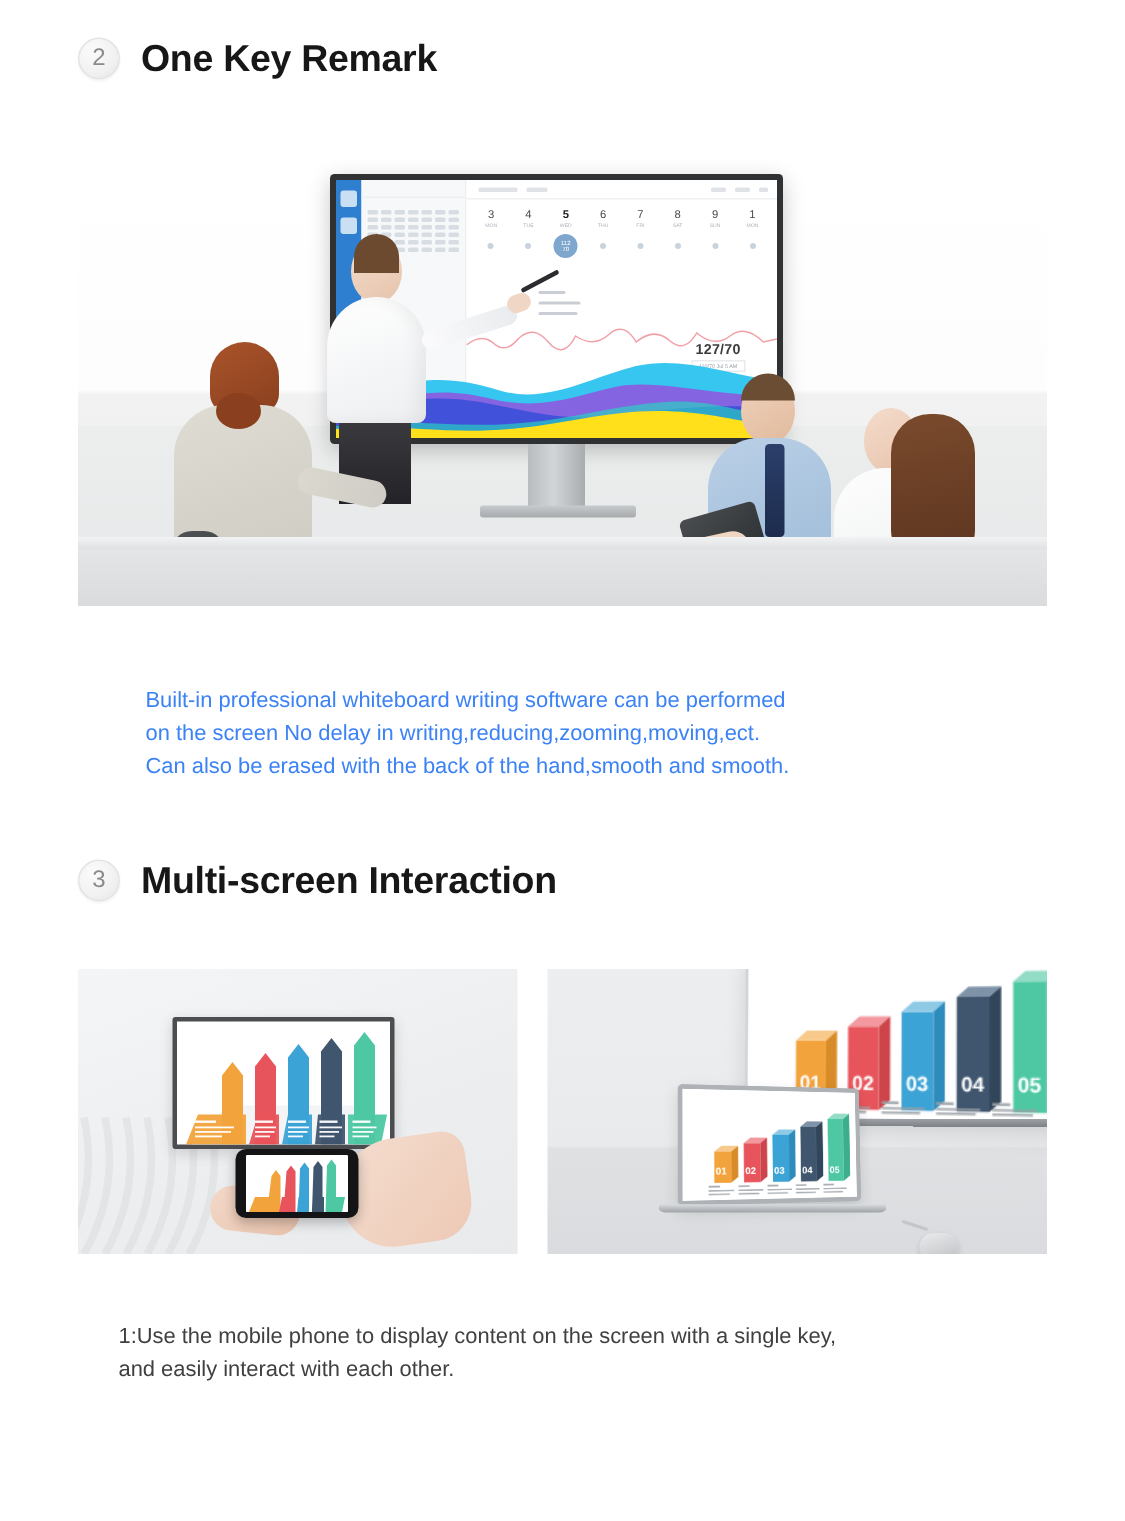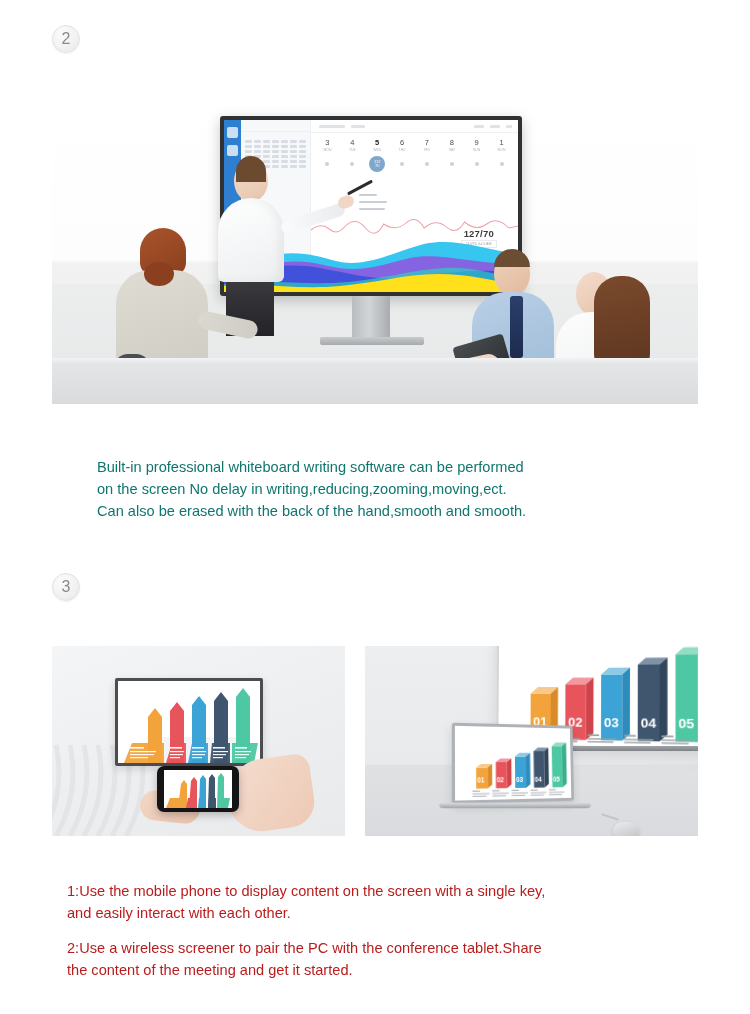--- a/index.html
+++ b/index.html
@@ -23,26 +23,27 @@
     box-shadow: 0 1px 2px rgba(0,0,0,.06);
     flex: 0 0 auto;
   }
   .sec-title {
     font-size: 25px; font-weight: bold; color: #171717;
     letter-spacing: -0.2px; line-height: 1;
   }
 
   
   .body-text {
-    font-size: 14.6px; color: #0f766e; line-height: 1.52;
+    font-size: 14.6px; color: #3b82f6; line-height: 1.52;
     white-space: pre-line; font-weight: 400;
   }
   .num-text {
-    font-size: 14.6px; color: #b91c1c; line-height: 1.48;
+    font-size: 14.6px; color: #404040; line-height: 1.48;
     white-space: pre-line;
+    margin-left: 12px;
   }
 
   
   .hero {
     position: absolute; left: 52px; top: 104px; width: 646px; height: 300px;
     background: linear-gradient(180deg,#ffffff 0%,#fdfdfd 52%,#f2f2f2 53%,#ececec 100%);
     overflow: hidden;
   }
   .hero-floorline {
     position:absolute; left:0; right:0; top:60%; height:40%;
@@ -165,20 +166,21 @@
 </style>
 </head>
 <body>
 
 <div class="page">
 
   <div class="section-head" style="position:absolute;left:52px;top:25px;">
     <div class="badge">
       <span>2</span>
     </div>
+    <div class="sec-title">One Key Remark</div>
   </div>
 
   <div class="hero">
     <div class="hero-floorline"></div>
 
     <div class="tv">
       <div class="tv-screen">
 
         <div class="tv-sidebar">
           <div class="tv-sideico"></div>
@@ -384,20 +386,21 @@
   </div>
 
   <div class="body-text" style="position:absolute;left:97px;top:456px;width:580px;">Built-in professional whiteboard writing software can be performed
 on the screen No delay in writing,reducing,zooming,moving,ect.
 Can also be erased with the back of the hand,smooth and smooth.</div>
 
   <div class="section-head" style="position:absolute;left:52px;top:573px;">
     <div class="badge">
       <span>3</span>
     </div>
+    <div class="sec-title">Multi-screen Interaction</div>
   </div>
 
   <div class="panel panel-l">
     <svg class="blinds" viewBox="0 0 110 95">
       <g stroke="#d6d8da" stroke-width="5" fill="none" opacity=".8">
         <path d="M-10 95 Q14 52 4 4"></path>
           <path d="M4 95 Q28 52 18 4"></path>
         <path d="M18 95 Q42 52 32 4"></path>
           <path d="M32 95 Q56 52 46 4"></path>
         <path d="M46 95 Q70 52 60 4"></path>
@@ -578,16 +581,14 @@
       </div>
       <div style="width:152px;height:9px;background:linear-gradient(180deg,#dadde0,#9fa3a7);border-radius:0 0 6px 6px;margin-left:-14px;margin-top:-1px;transform:perspective(320px) rotateX(52deg);"></div>
     </div>
 
     <div style="position:absolute;left:248px;top:176px;width:26px;height:17px;background:linear-gradient(160deg,#ececee,#bfc2c5);border-radius:13px 13px 10px 10px;box-shadow:0 2px 4px rgba(0,0,0,.15);"></div>
     <div style="position:absolute;left:236px;top:170px;width:18px;height:2px;background:#c3c6c9;border-radius:2px;transform:rotate(18deg);"></div>
   </div>
 
   <div class="num-text" style="position:absolute;left:67px;top:881px;width:640px;">1:Use the mobile phone to display content on the screen with a single key,
    and easily interact with each other.</div>
-  <div class="num-text" style="position:absolute;left:67px;top:938px;width:640px;">2:Use a wireless screener to pair the PC with the conference tablet.Share
-    the content of the meeting and get it started.</div>
 
 </div>
 
 </body></html>

